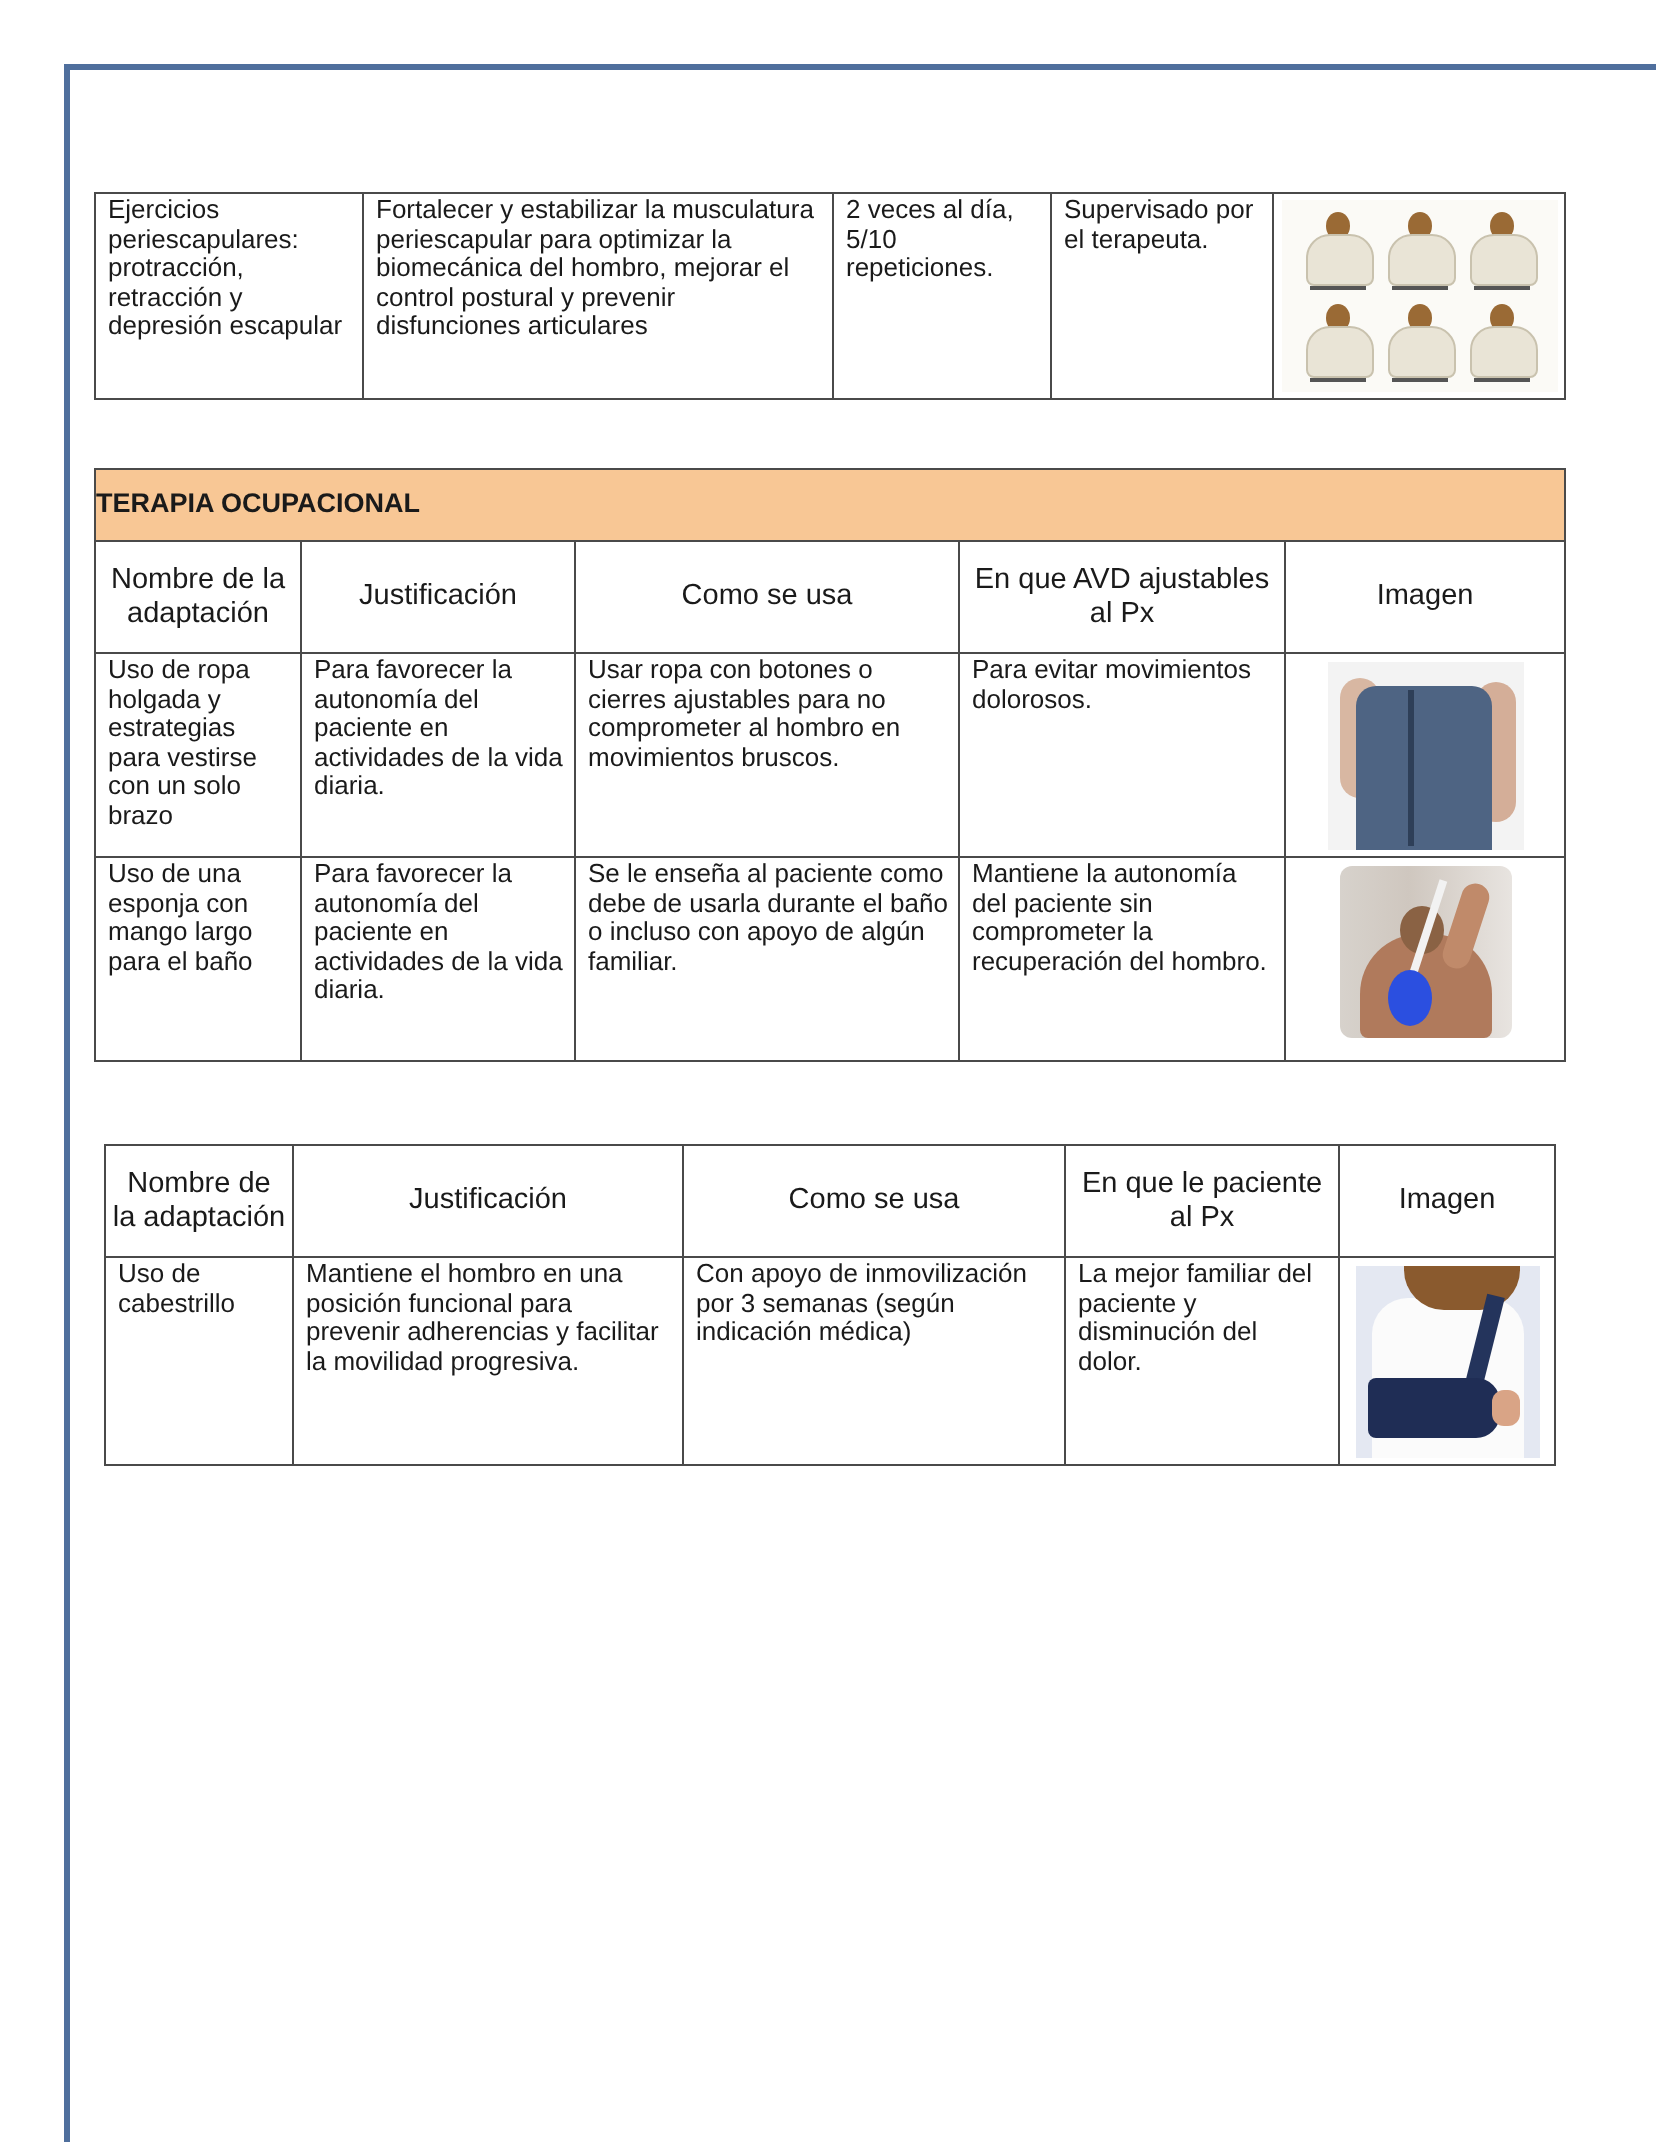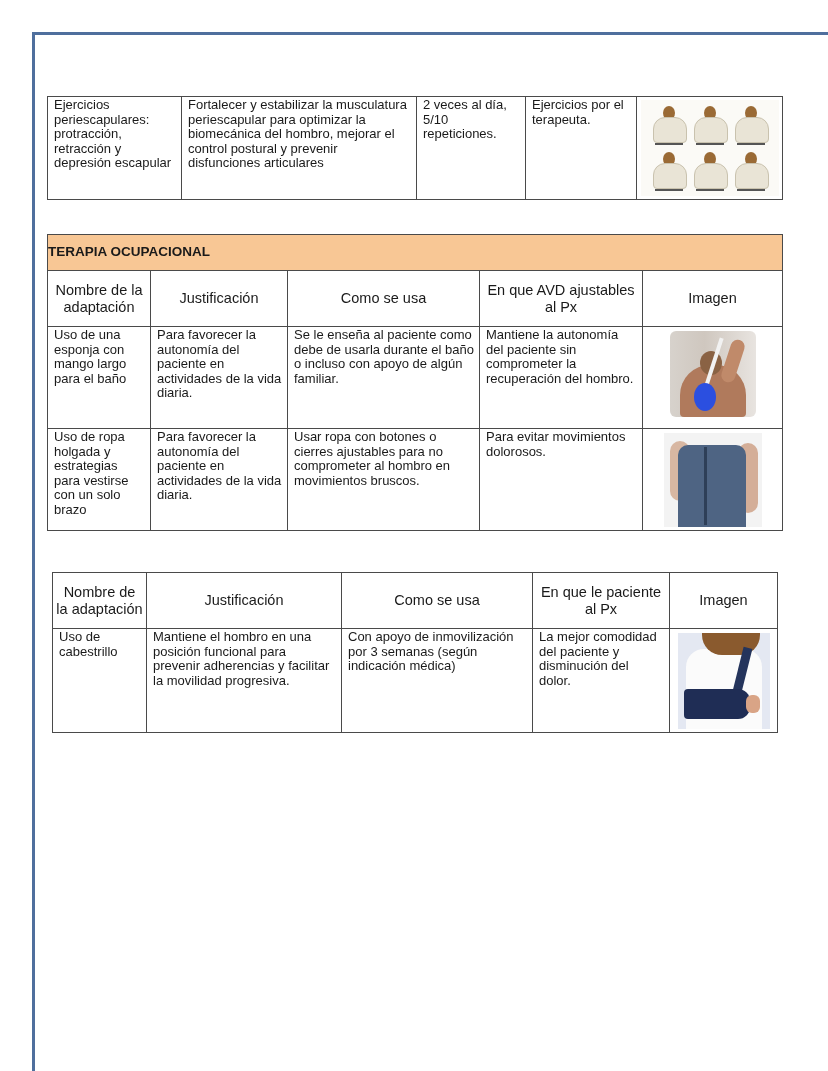--- a/index.html
+++ b/index.html
@@ -79,21 +79,21 @@
       <col style="width:235px">
       <col style="width:109px">
       <col style="width:111px">
       <col style="width:146px">
   </colgroup>
   <tbody>
       <tr style="height:103px;">
     <td>Ejercicios periescapulares: protracción, retracción y depresión escapular</td>
     <td>Fortalecer y estabilizar la musculatura periescapular para optimizar la biomecánica del hombro, mejorar el control postural y prevenir disfunciones articulares</td>
     <td>2 veces al día, 5/10 repeticiones.</td>
-    <td>Ejercicios por el terapeuta.</td>
+    <td>Supervisado por el terapeuta.</td>
     <td class="img-cell">
       <span class="ph ex-img">
         <span class="fig" style="left:10px;top:6px">
               <span class="head"></span>
               <span class="body"></span>
               <span class="cap"></span>
             </span>
         <span class="fig" style="left:51px;top:6px">
               <span class="head"></span>
               <span class="body"></span>
@@ -137,46 +137,46 @@
       <tr>
     <th colspan="5" class="section-title">TERAPIA OCUPACIONAL</th>
   </tr>
   <tr style="height:56px;">
     <th class="colhead">Nombre de la adaptación</th>
     <th class="colhead">Justificación</th>
     <th class="colhead">Como se usa</th>
     <th class="colhead">En que AVD ajustables al Px</th>
     <th class="colhead">Imagen</th>
   </tr>
+  <tr style="height:100px;">
+    <td>Uso de ropa holgada y estrategias para vestirse con un solo brazo</td>
+    <td>Para favorecer la autonomía del paciente en actividades de la vida diaria.</td>
+    <td>Usar ropa con botones o cierres ajustables para no comprometer al hombro en movimientos bruscos.</td>
+    <td>Para evitar movimientos dolorosos.</td>
+    <td class="img-cell">
+      <span class="ph cloth-img">
+        <span class="skinL"></span>
+            <span class="skinR"></span>
+            <span class="shirt"></span>
+            <span class="placket"></span>
+      </span>
+    </td>
+  </tr>
   <tr style="height:102px;">
     <td>Uso de una esponja con mango largo para el baño</td>
     <td>Para favorecer la autonomía del paciente en actividades de la vida diaria.</td>
     <td>Se le enseña al paciente como debe de usarla durante el baño o incluso con apoyo de algún familiar.</td>
     <td>Mantiene la autonomía del paciente sin comprometer la recuperación del hombro.</td>
     <td class="img-cell">
       <span class="ph sponge-img">
         <span class="back"></span>
             <span class="headp"></span>
             <span class="arm"></span>
             <span class="stick"></span>
             <span class="sponge"></span>
-      </span>
-    </td>
-  </tr>
-  <tr style="height:100px;">
-    <td>Uso de ropa holgada y estrategias para vestirse con un solo brazo</td>
-    <td>Para favorecer la autonomía del paciente en actividades de la vida diaria.</td>
-    <td>Usar ropa con botones o cierres ajustables para no comprometer al hombro en movimientos bruscos.</td>
-    <td>Para evitar movimientos dolorosos.</td>
-    <td class="img-cell">
-      <span class="ph cloth-img">
-        <span class="skinL"></span>
-            <span class="skinR"></span>
-            <span class="shirt"></span>
-            <span class="placket"></span>
       </span>
     </td>
   </tr>
 </tbody>
   </table>
 
 <table class="doc" style="left:52px; top:572px; width:725px;">
   <colgroup>
     <col style="width:94px">
       <col style="width:195px">
@@ -189,21 +189,21 @@
     <th class="colhead">Nombre de la adaptación</th>
     <th class="colhead">Justificación</th>
     <th class="colhead">Como se usa</th>
     <th class="colhead">En que le paciente al Px</th>
     <th class="colhead">Imagen</th>
   </tr>
   <tr style="height:103px;">
     <td>Uso de cabestrillo</td>
     <td>Mantiene el hombro en una posición funcional para prevenir adherencias y facilitar la movilidad progresiva.</td>
     <td>Con apoyo de inmovilización por 3 semanas (según indicación médica)</td>
-    <td>La mejor comodidad del paciente y disminución del dolor.</td>
+    <td>La mejor familiar del paciente y disminución del dolor.</td>
     <td class="img-cell">
       <span class="ph sling-img">
         <span class="shirt"></span>
             <span class="hair"></span>
             <span class="strap"></span>
             <span class="sling"></span>
             <span class="hand"></span>
       </span>
     </td>
   </tr>

